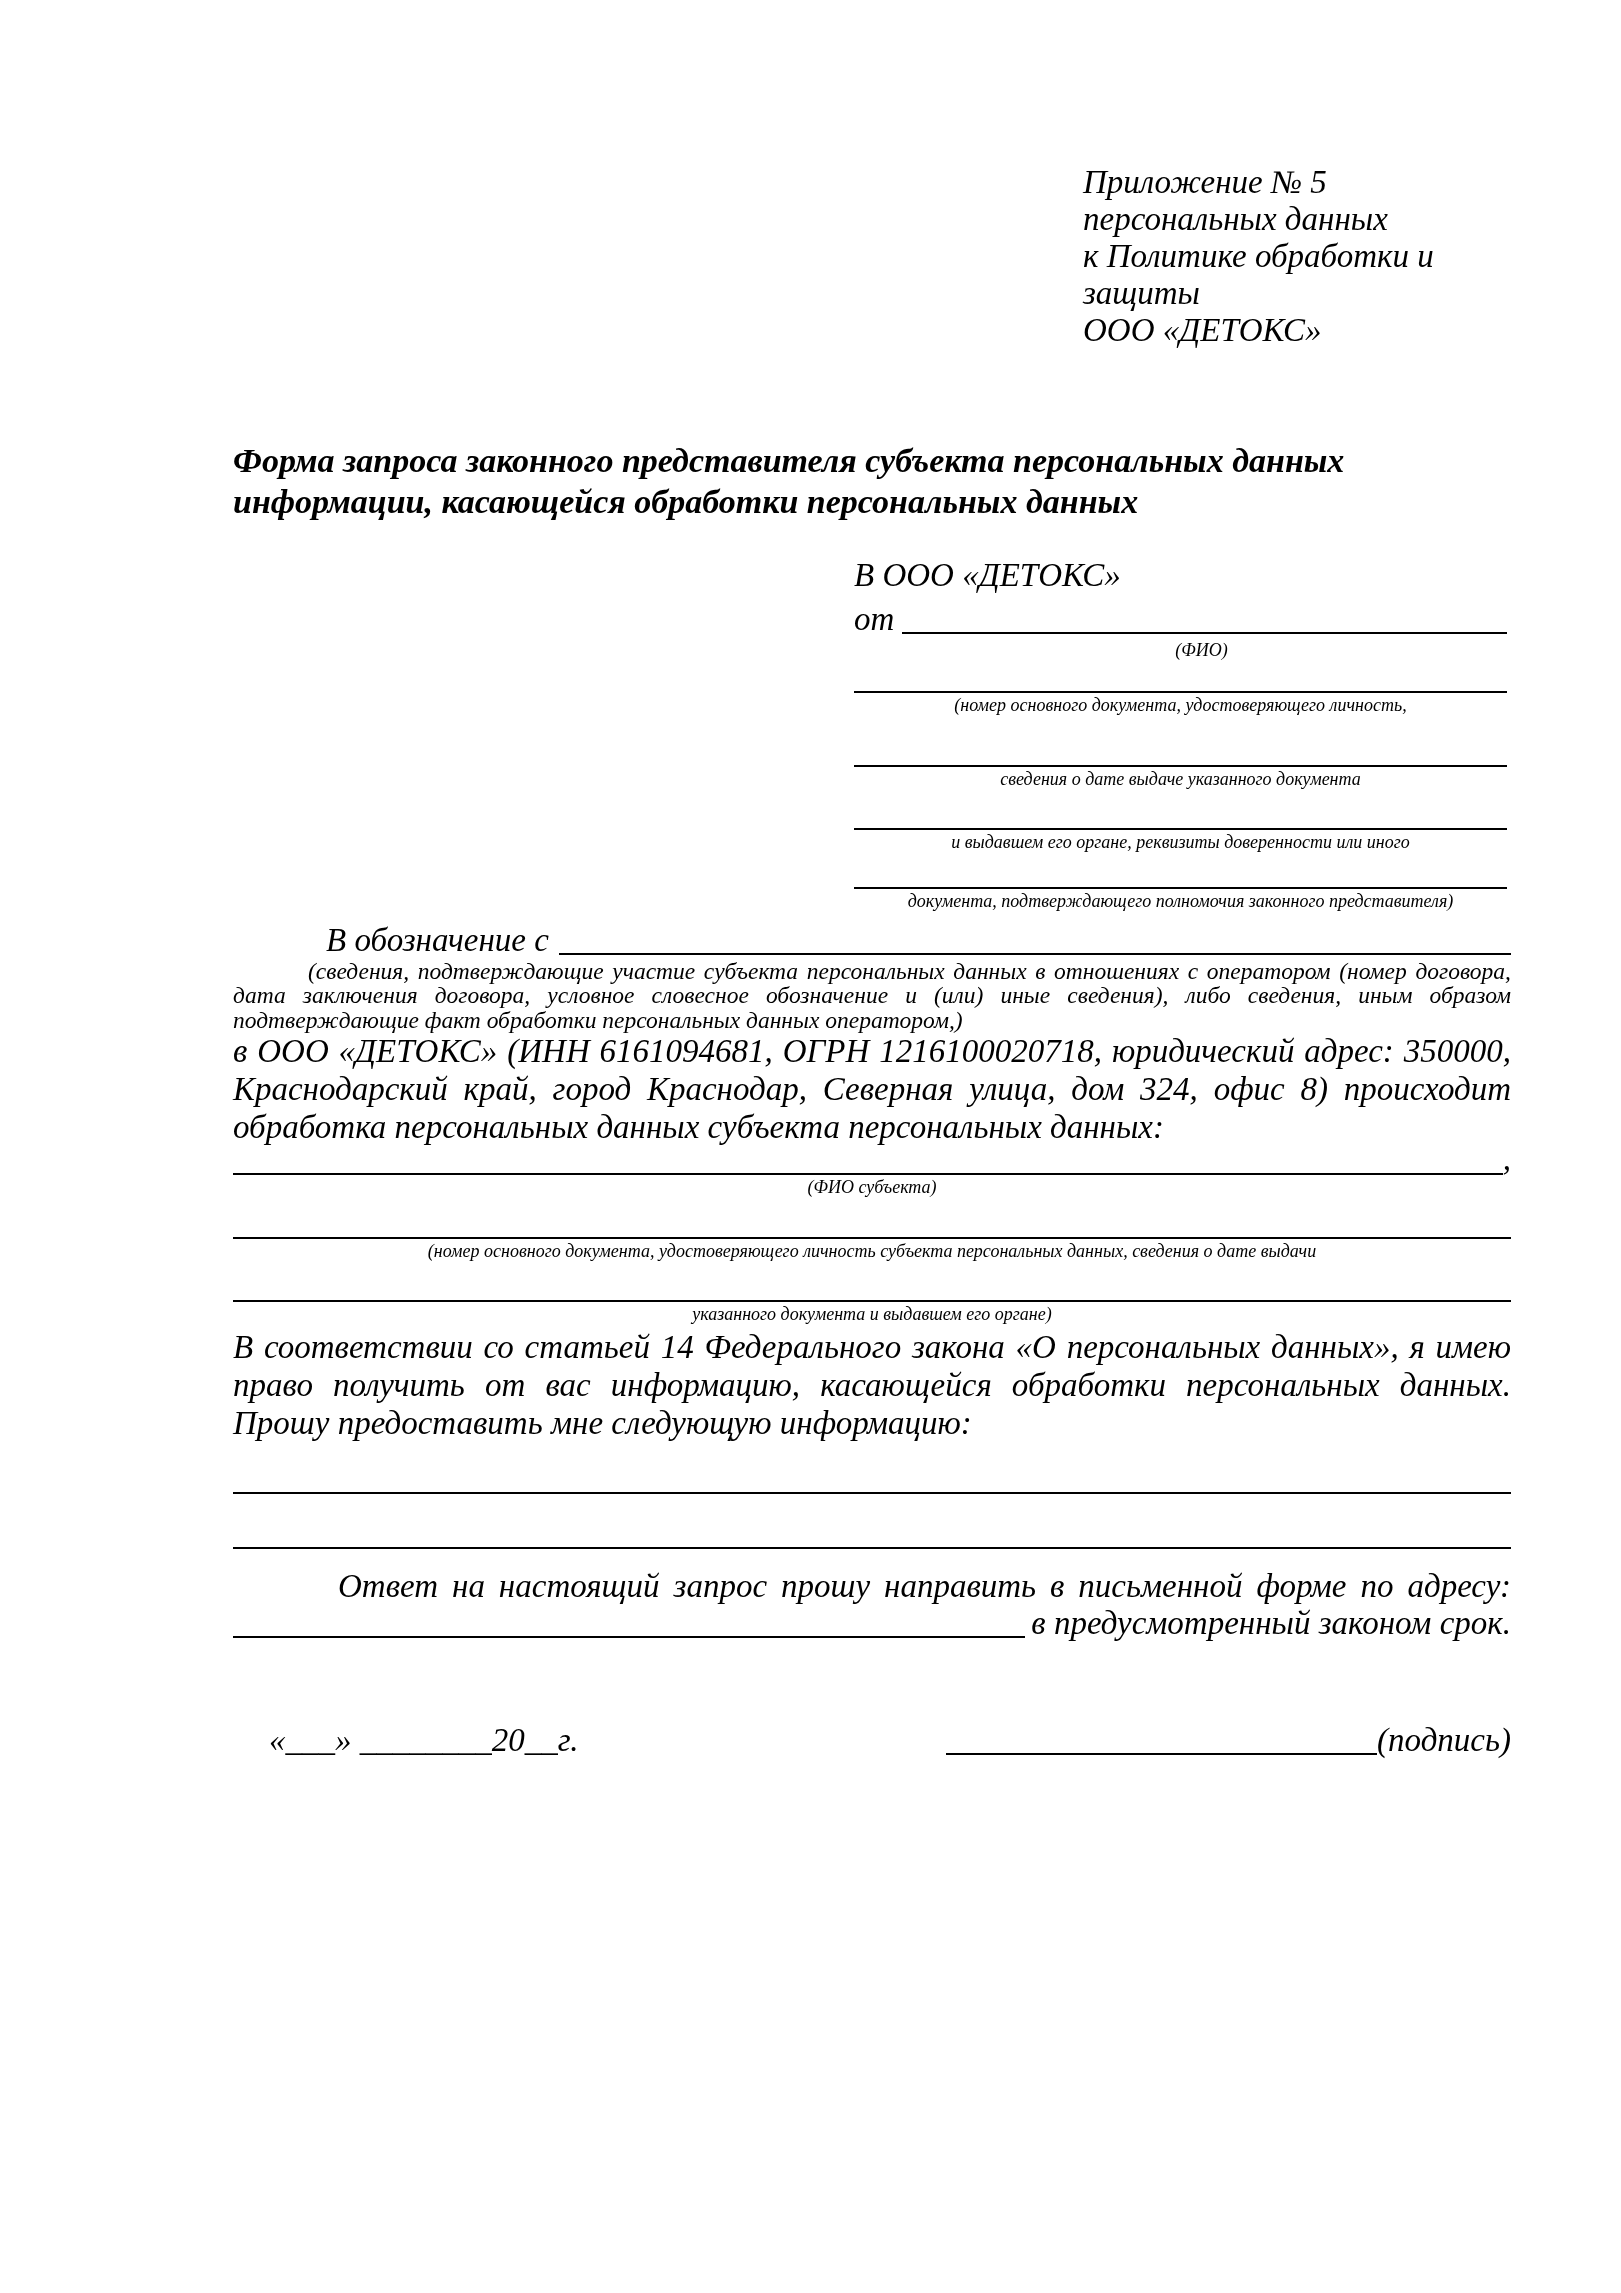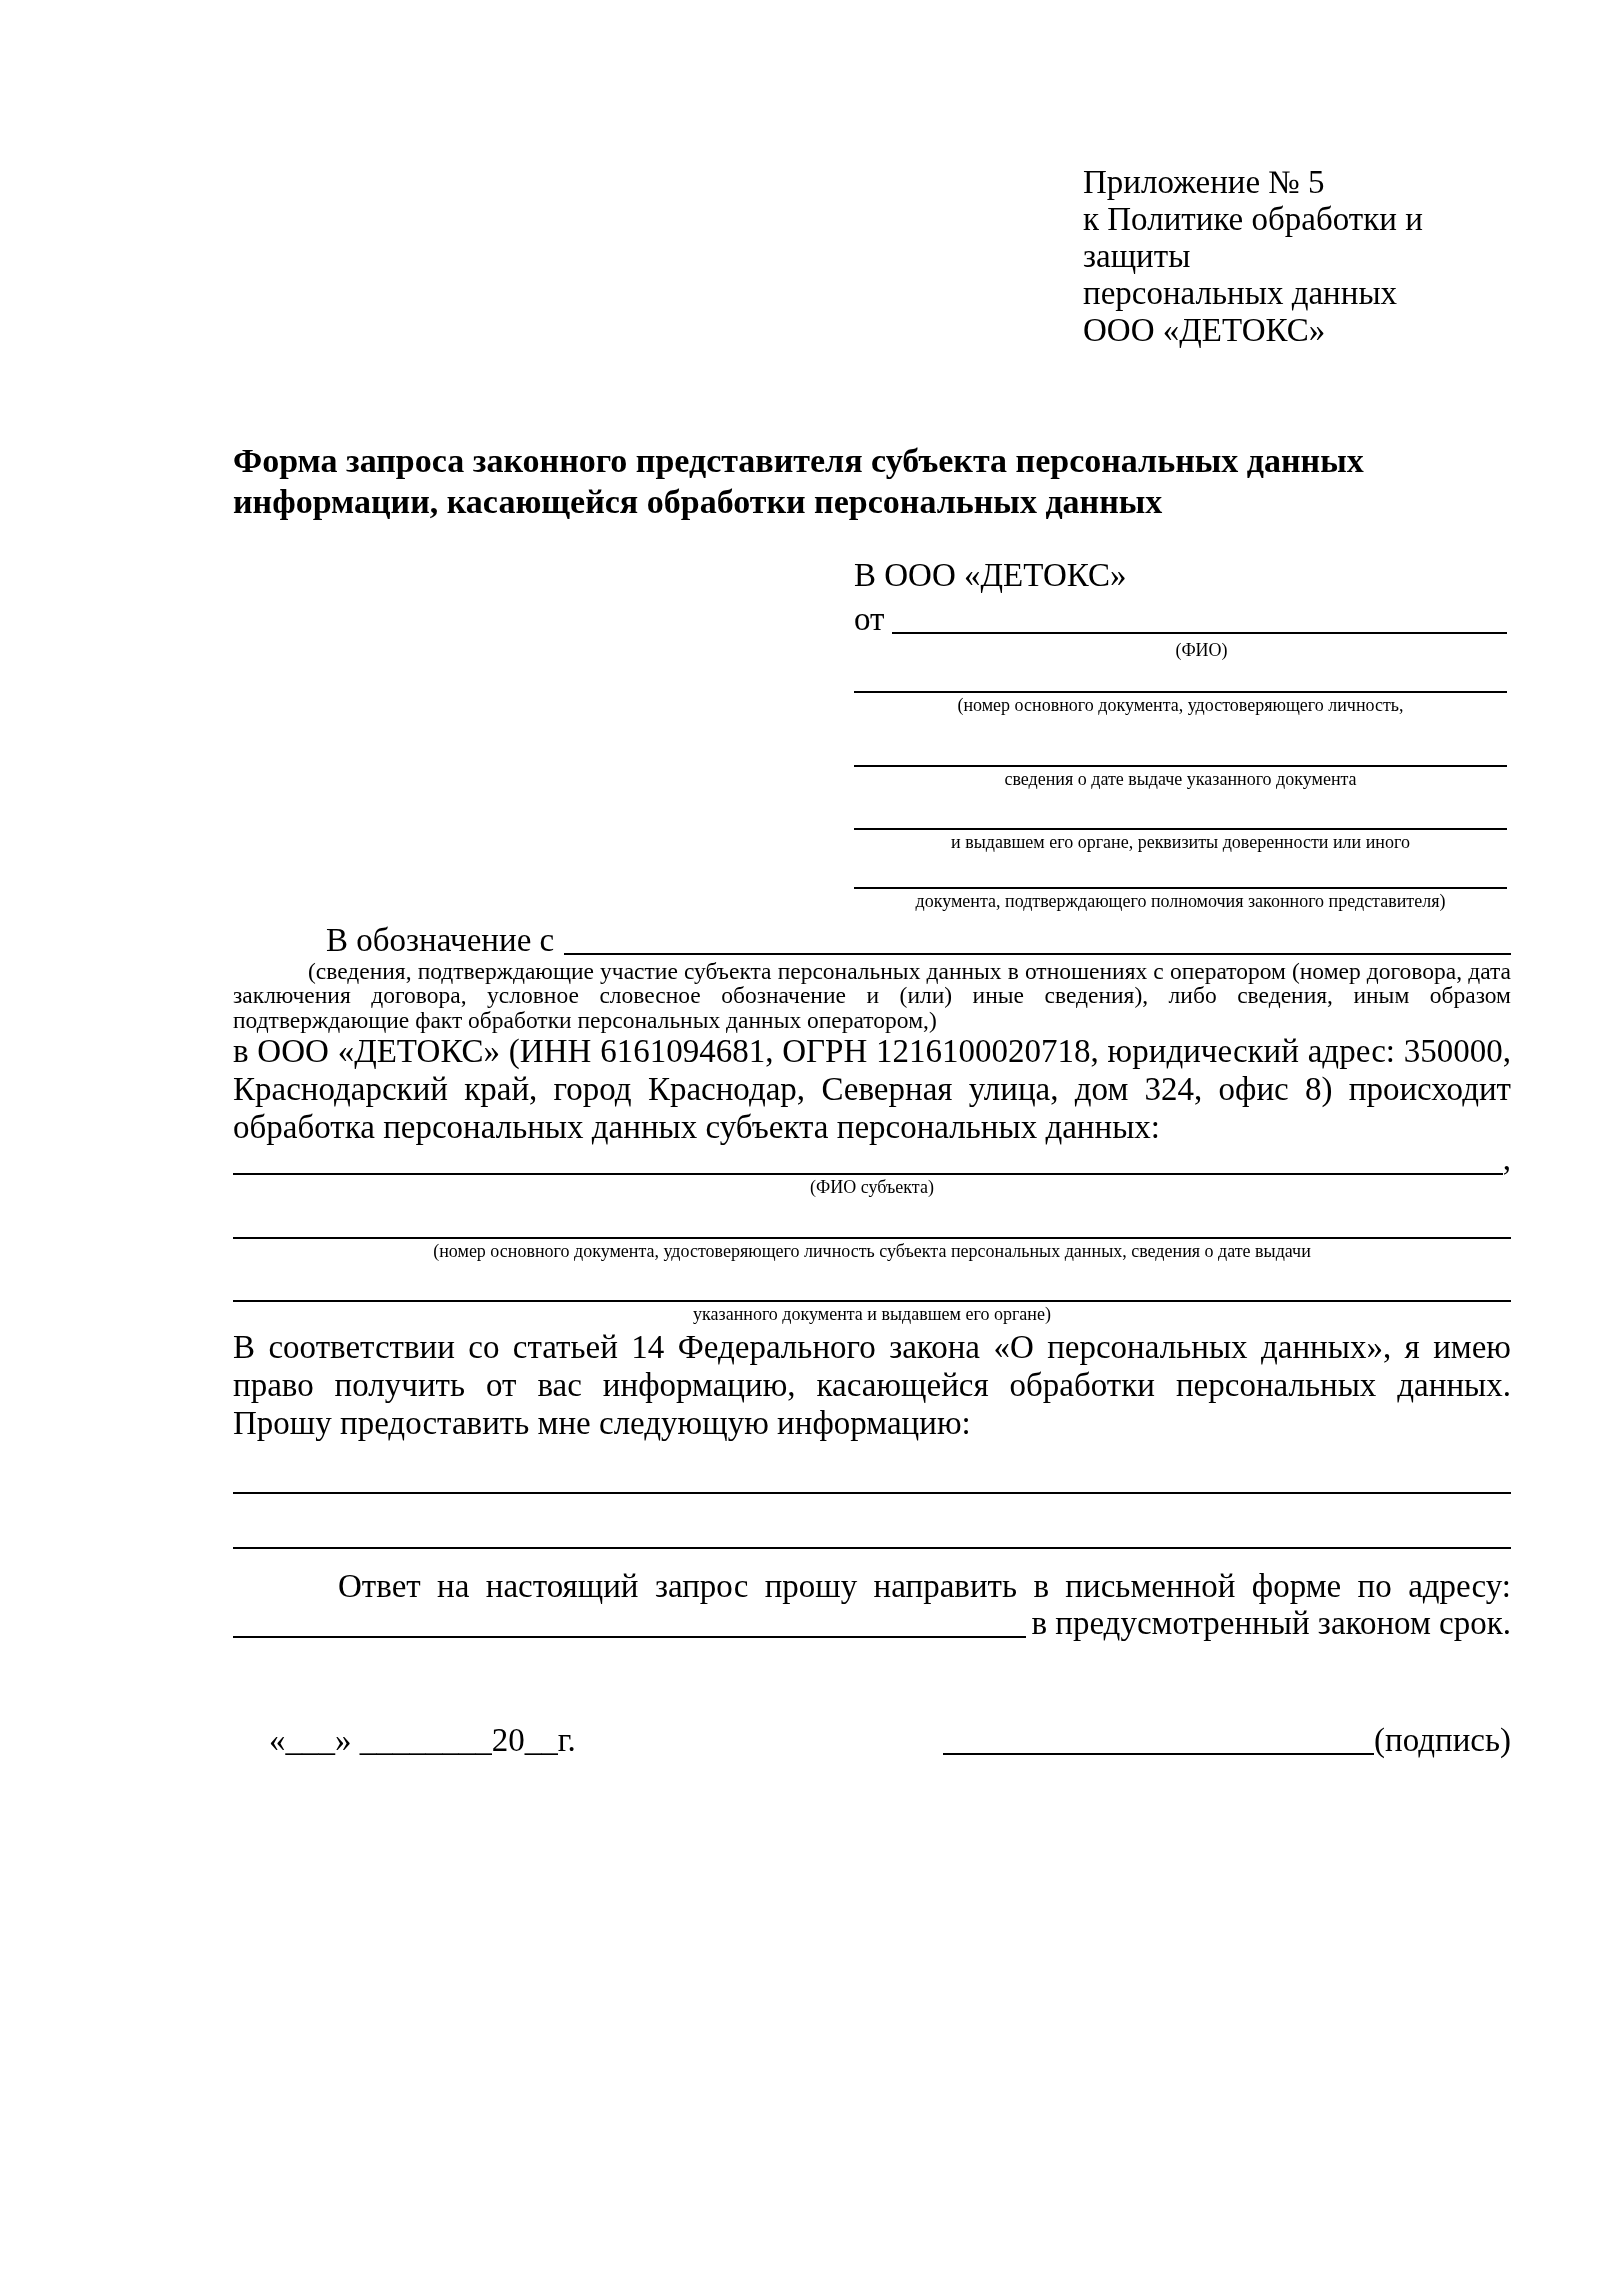--- a/index.html
+++ b/index.html
@@ -8,20 +8,21 @@
     width: 1621px;
     height: 1922px;
     margin: 0 auto;
     background: #ffffff;
     color: #000000;
     font-family: "Liberation Serif", "DejaVu Serif", serif;
     font-size: 33px;
     line-height: 37px;
     box-sizing: border-box;
     padding: 164px 110px 0 233px;
+    font-style: italic;
   }
   
   .header-block { margin-left: 850px; }
   .header-block div { line-height: 37px; }
   
   .form-title {
     margin-top: 91px;
     text-align: left;
     font-weight: bold;
     font-size: 34px;
@@ -80,22 +81,22 @@
   .sig-line { width: 431px; border-bottom: 2px solid #000; margin-bottom: 3.9px; }
   .sig-caption { flex: 0 0 auto; }
 </style>
 </head>
 <body>
 
 <div class="page">
 
   <div class="header-block">
     <div>Приложение № 5</div>
+    <div>персональных данных</div>
     <div>к Политике обработки и защиты</div>
-    <div>персональных данных</div>
     <div>ООО «ДЕТОКС»</div>
   </div>
 
   <div class="form-title">Форма запроса законного представителя субъекта персональных данных информации, касающейся обработки персональных данных</div>
 
   <div class="addressee">
     <div>В ООО «ДЕТОКС»</div>
     <div class="row from-row">
       <span class="label">от</span>
       <span class="fill"></span>

